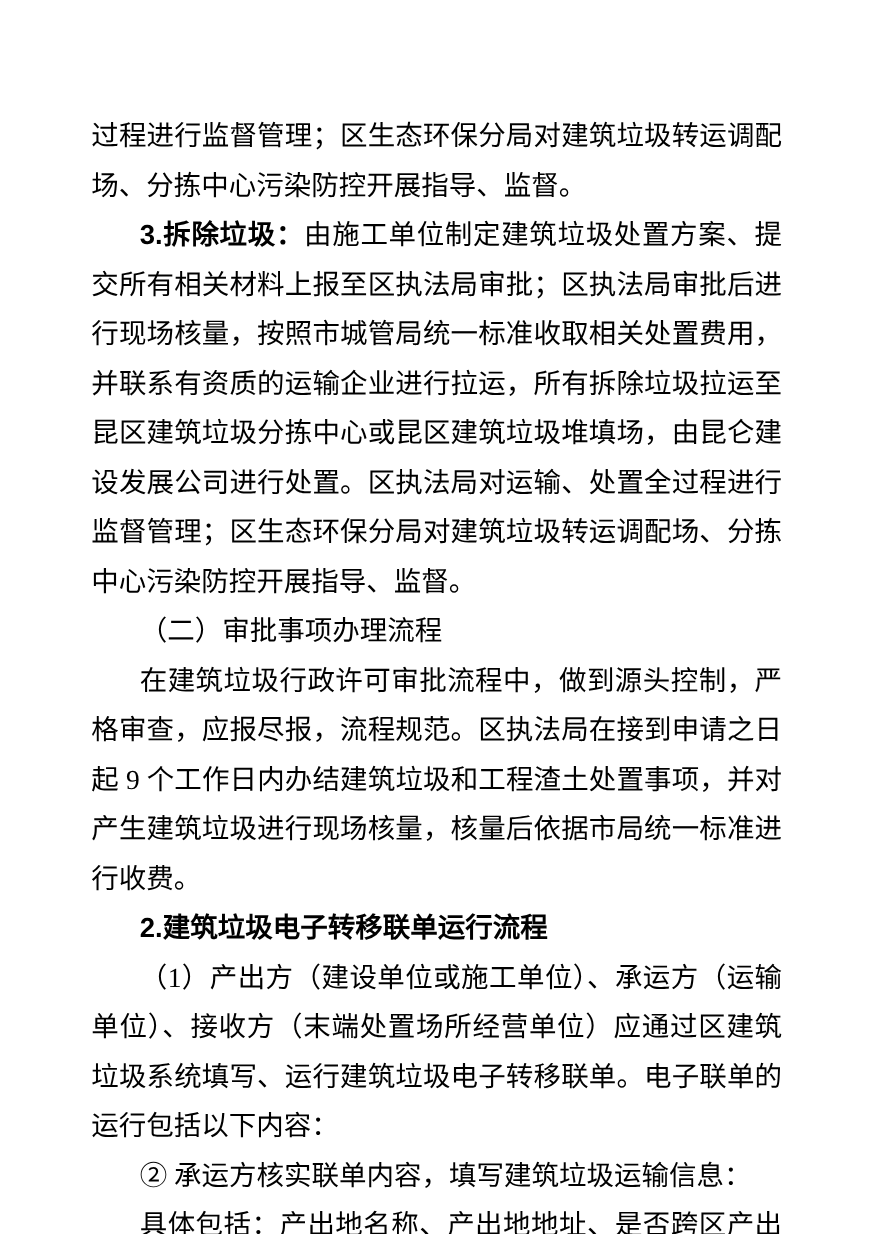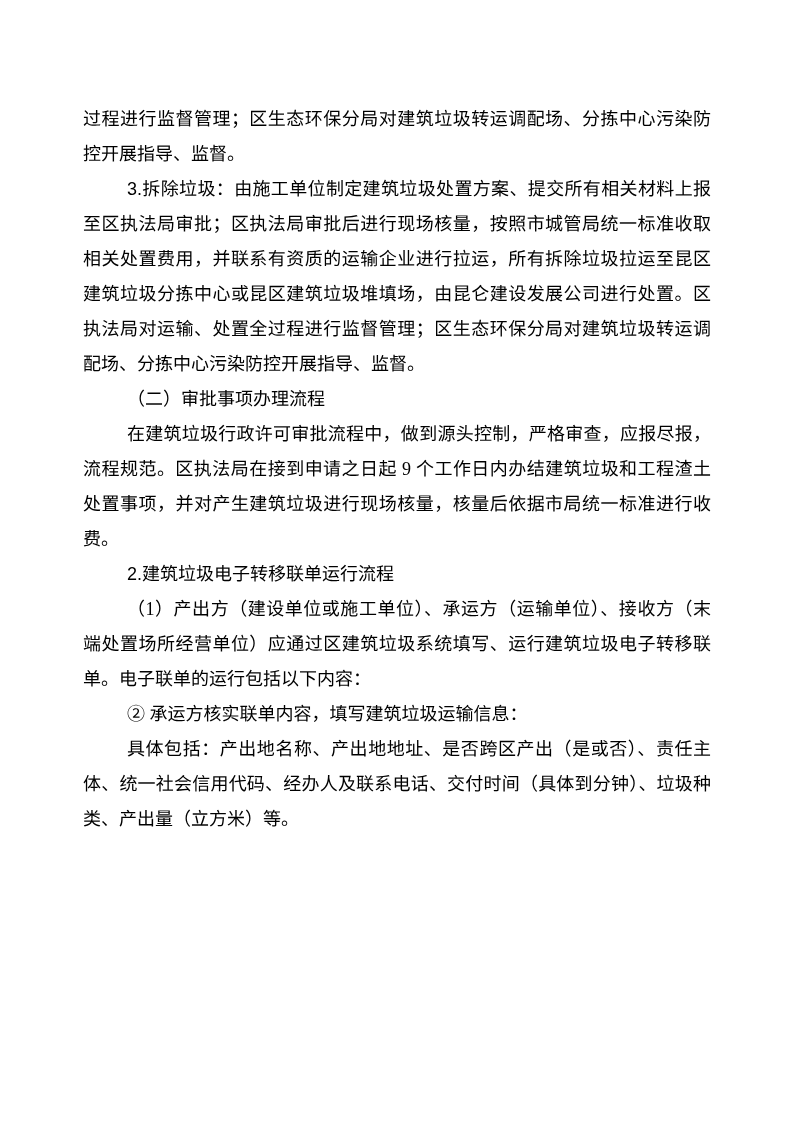--- a/index.html
+++ b/index.html
@@ -16,32 +16,32 @@
     color: #000000;
     font-family: "Liberation Serif", "DejaVu Serif", serif;
   }
   .content {
     box-sizing: border-box;
     padding: 102px 82px 0 83px;
   }
   p.para {
     margin: 0;
     padding: 0;
-    font-size: 18px;
-    line-height: 35px;
+    font-size: 25px;
+    line-height: 45px;
     text-align: justify;
     text-justify: inter-ideograph;
     text-align-last: left;
     word-break: break-all;
   }
   p.para.indent {
     text-indent: 44px;
   }
   .run-bold {
-    font-weight: 400;
+    font-weight: 700;
     font-family: "Liberation Sans", "DejaVu Sans", sans-serif;
   }
 </style>
 </head>
 <body>
 
 <div class="page">
   <div class="content" id="doc-body">
       <p class="para"><span class="run">过程进行监督管理；区生态环保分局对建筑垃圾转运调配场、分拣中心污染防控开展指导、监督。</span></p>
       <p class="para indent"><span class="run-bold">3.拆除垃圾：</span><span class="run">由施工单位制定建筑垃圾处置方案、提交所有相关材料上报至区执法局审批；区执法局审批后进行现场核量，按照市城管局统一标准收取相关处置费用，并联系有资质的运输企业进行拉运，所有拆除垃圾拉运至昆区建筑垃圾分拣中心或昆区建筑垃圾堆填场，由昆仑建设发展公司进行处置。区执法局对运输、处置全过程进行监督管理；区生态环保分局对建筑垃圾转运调配场、分拣中心污染防控开展指导、监督。</span></p>

